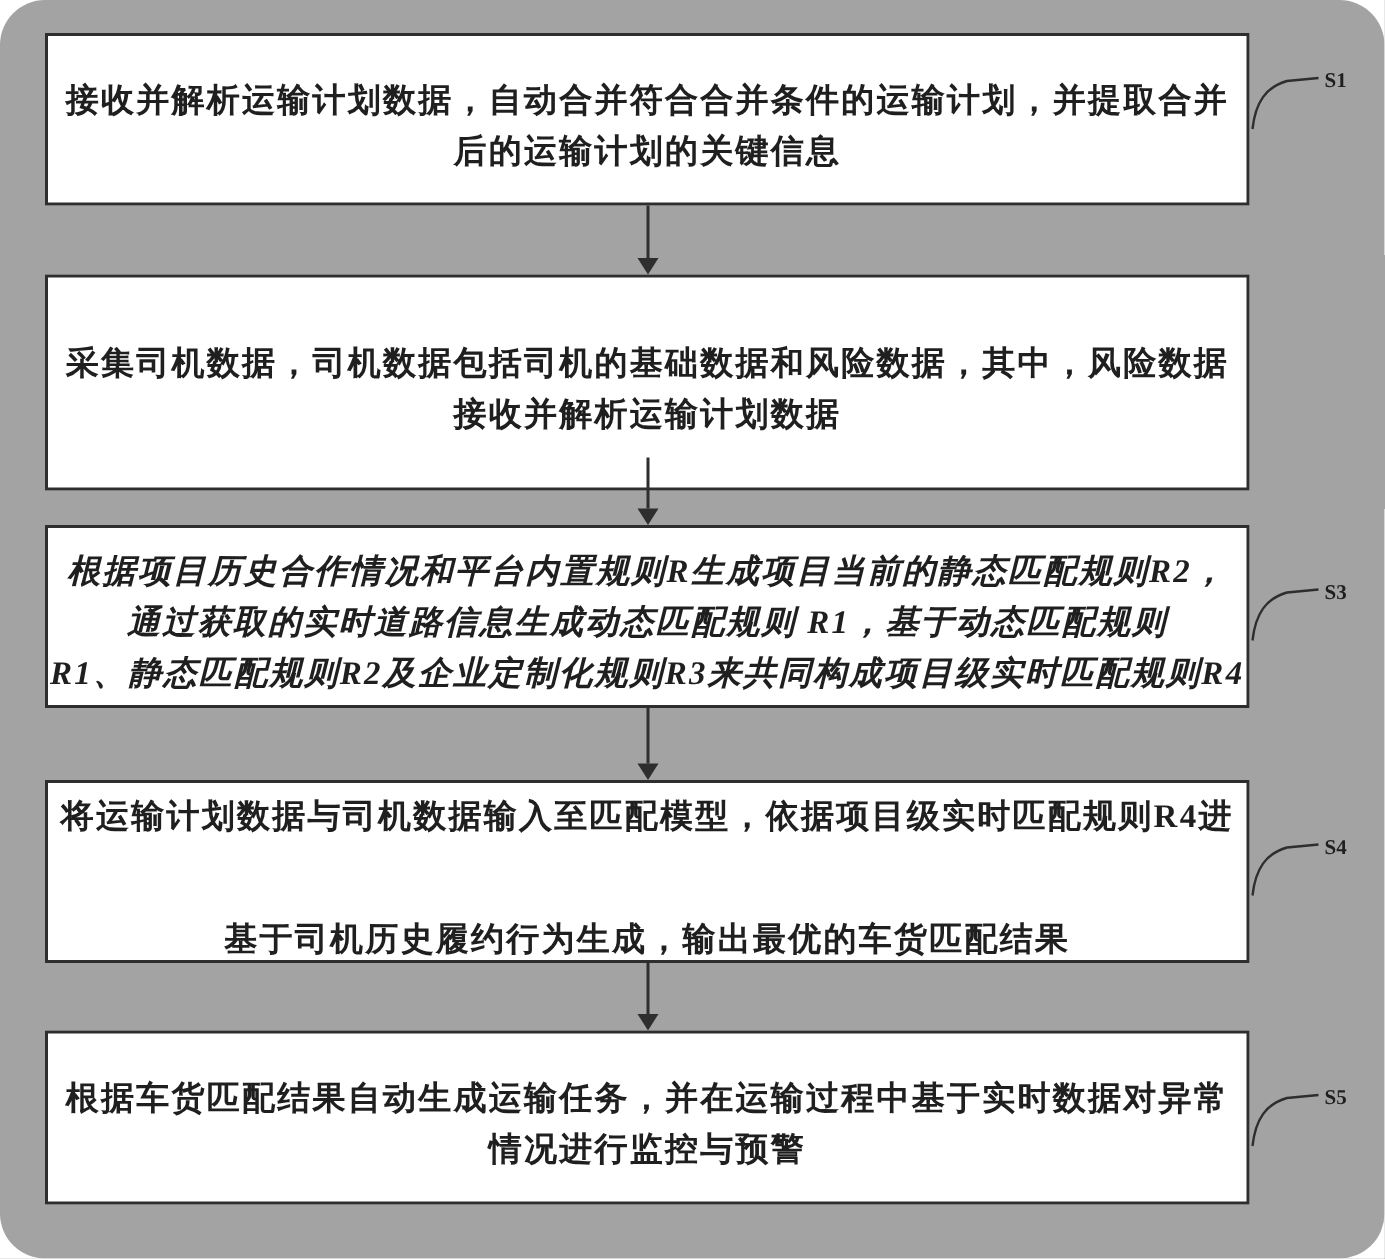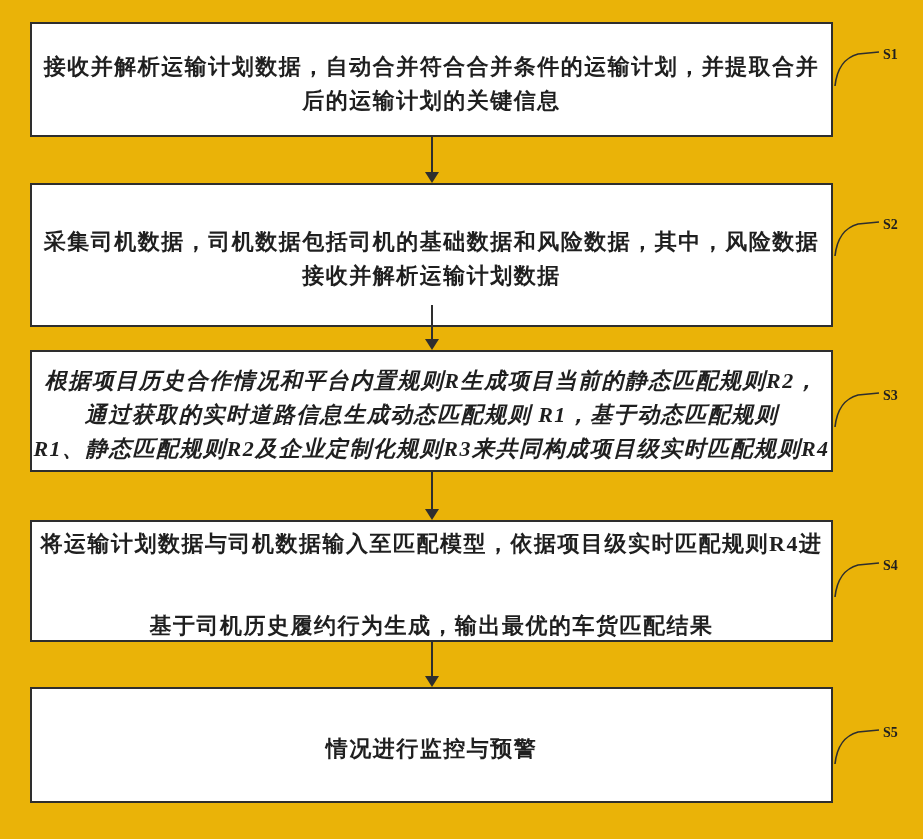--- a/index.html
+++ b/index.html
@@ -4,24 +4,25 @@
 <style>
   html, body {
     margin: 0;
     padding: 0;
     background: #ffffff;
   }
   .canvas {
     position: relative;
     width: 923px;
     height: 839px;
-    background: #eab308;
+    background: #a3a3a3;
     font-family: "Liberation Serif", "DejaVu Serif", serif;
     color: #1f1f1f;
     overflow: hidden;
+    border-radius: 30px;
   }
   .flow-box {
     position: absolute;
     left: 30px;
     width: 803px;
     border: 2px solid #2e2e2e;
     box-sizing: border-box;
     display: flex;
     flex-direction: column;
     align-items: center;
@@ -122,20 +123,21 @@
     <span class="line">通过获取的实时道路信息生成动态匹配规则 R1，基于动态匹配规则</span>
     <span class="line">R1、静态匹配规则R2及企业定制化规则R3来共同构成项目级实时匹配规则R4</span>
   </div>
 
   <div class="flow-box box-s4">
     <span class="line">将运输计划数据与司机数据输入至匹配模型，依据项目级实时匹配规则R4进</span>
     <span class="line">基于司机历史履约行为生成，输出最优的车货匹配结果</span>
   </div>
 
   <div class="flow-box box-s5">
+    <span class="line">根据车货匹配结果自动生成运输任务，并在运输过程中基于实时数据对异常</span>
     <span class="line">情况进行监控与预警</span>
   </div>
 
   <div class="flow-arrow arrow-1">
     <div class="shaft"></div>
     <div class="head"></div>
   </div>
   <div class="flow-arrow arrow-2">
     <div class="shaft"></div>
     <div class="head"></div>
@@ -149,26 +151,20 @@
     <div class="head"></div>
   </div>
 
   <div class="step-label label-s1">
     <svg width="48" height="48" viewBox="0 0 48 48">
       <path d="M1,44 C3,26 10,16 24,12 L45,10" fill="none" stroke="#2e2e2e" stroke-width="1.6"></path>
     </svg>
     <span class="label-text">S1</span>
   </div>
 
-  <div class="step-label label-s2">
-    <svg width="48" height="48" viewBox="0 0 48 48">
-      <path d="M1,44 C3,26 10,16 24,12 L45,10" fill="none" stroke="#2e2e2e" stroke-width="1.6"></path>
-    </svg>
-    <span class="label-text">S2</span>
-  </div>
 
   <div class="step-label label-s3">
     <svg width="48" height="48" viewBox="0 0 48 48">
       <path d="M1,44 C3,26 10,16 24,12 L45,10" fill="none" stroke="#2e2e2e" stroke-width="1.6"></path>
     </svg>
     <span class="label-text">S3</span>
   </div>
 
   <div class="step-label label-s4">
     <svg width="48" height="48" viewBox="0 0 48 48">

